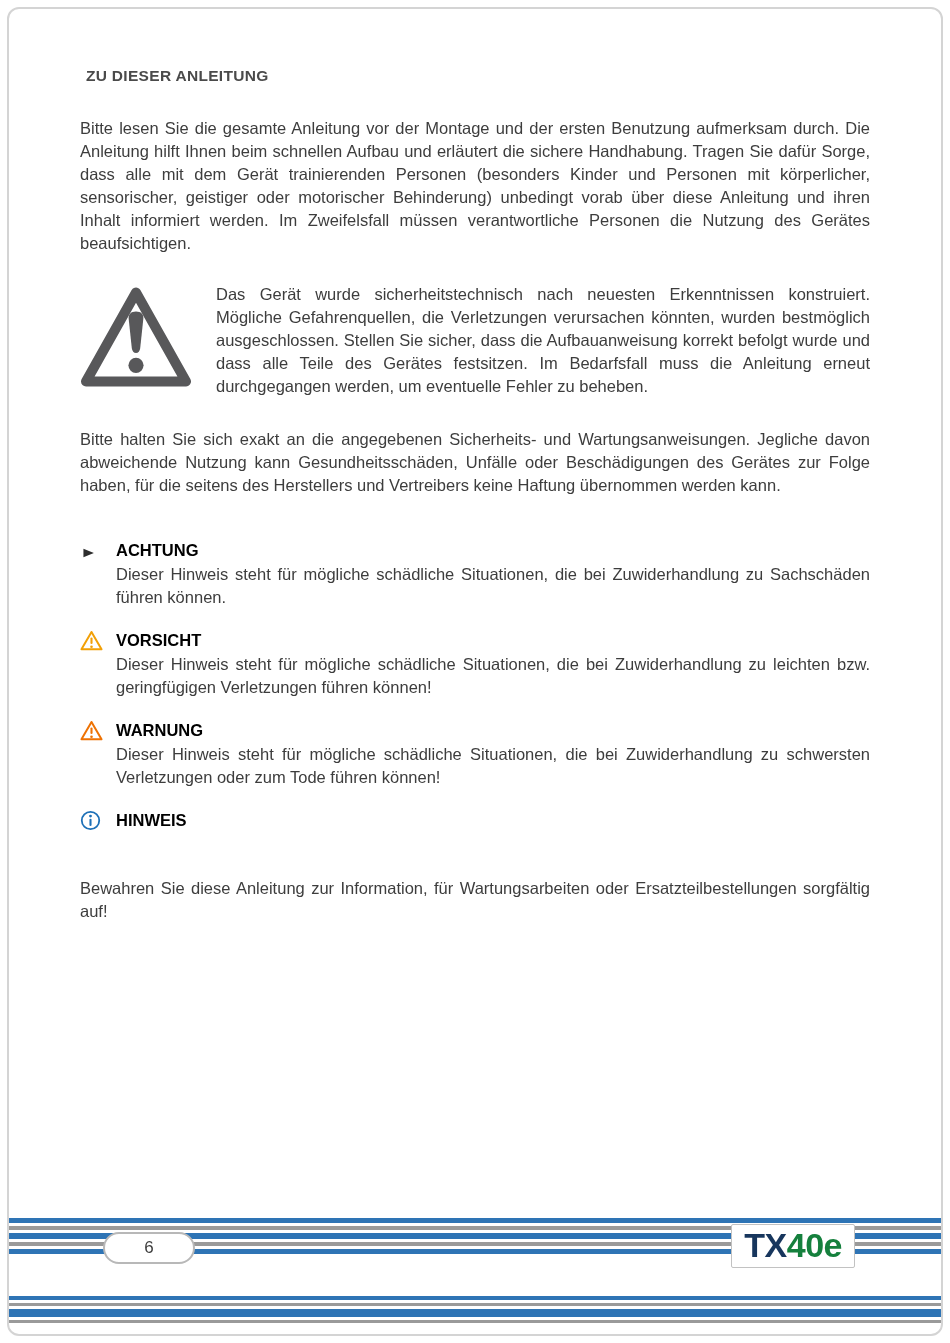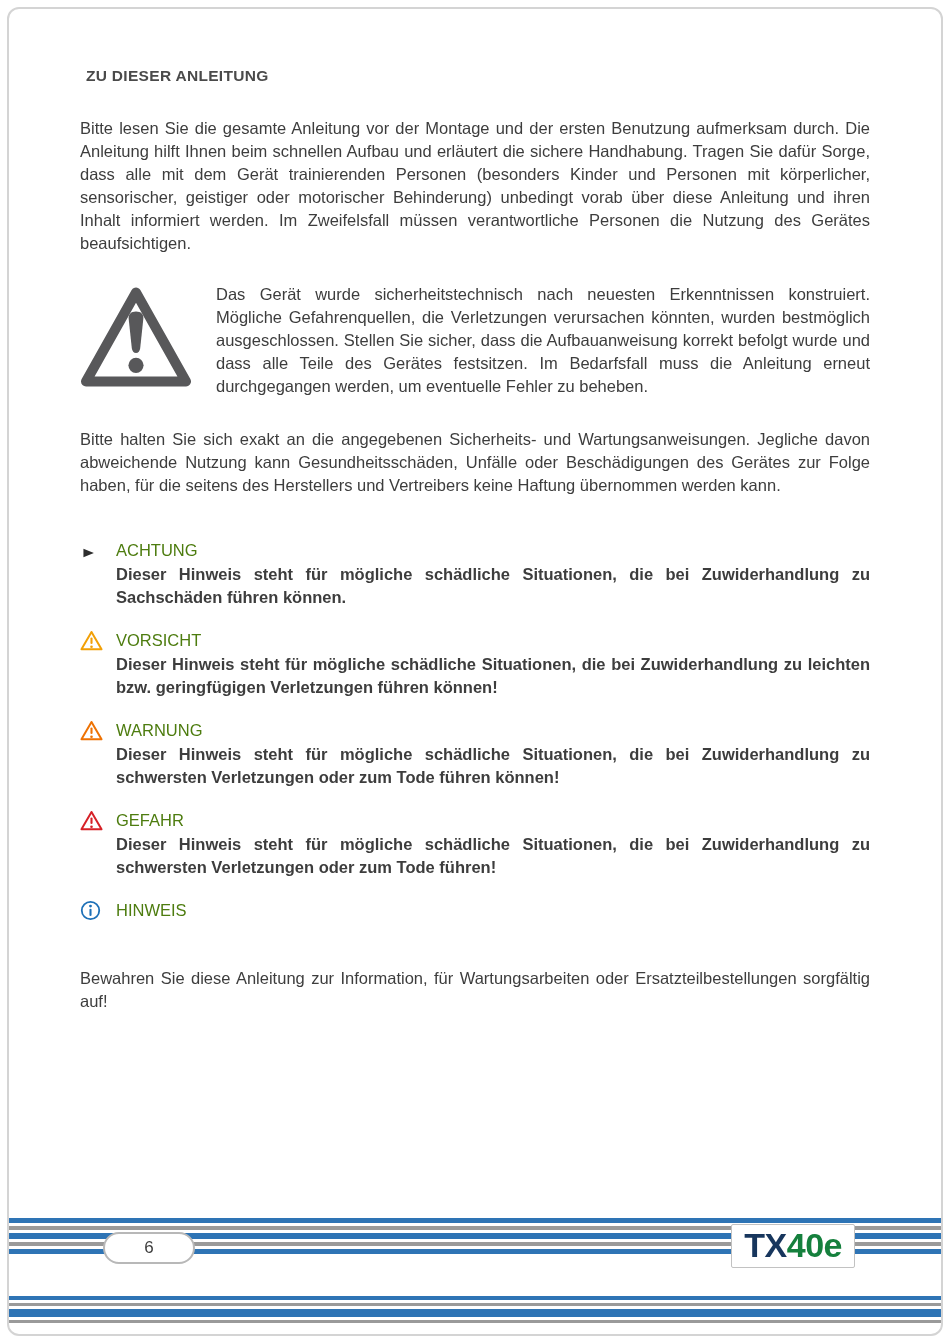--- a/index.html
+++ b/index.html
@@ -52,25 +52,25 @@
     display: flex;
     margin-bottom: 20px;
   }
   .notice-iconbox {
     width: 36px;
     flex: none;
     padding-top: 1px;
   }
   .notice-body { flex: 1; }
   .notice-title {
-    font-weight: normal;
-    color: #4d7c0f;
+    font-weight: bold;
+    color: #000000;
     margin-bottom: 1px;
   }
-  .notice-text { text-align: justify; font-weight: bold; }
+  .notice-text { text-align: justify; }
   .arrow-glyph {
     display: inline-block;
     font-size: 14px;
     color: #2d2d2d;
     transform: scaleX(1.25);
     transform-origin: left center;
     line-height: 23px;
   }
   .icon-vorsicht { color: #f2a007; }
   .icon-warnung  { color: #ee7203; }
@@ -184,33 +184,20 @@
             <rect x="10" y="7.2" width="2" height="6.2" rx="1" fill="currentColor"></rect>
             <circle cx="11" cy="16" r="1.25" fill="currentColor"></circle>
           </svg>
         </div>
         <div class="notice-body">
           <div class="notice-title">WARNUNG</div>
           <div class="notice-text">Dieser Hinweis steht für mögliche schädliche Situationen, die bei Zuwiderhandlung zu schwersten Verletzungen oder zum Tode führen können!</div>
         </div>
       </div>
 
-      <div class="notice">
-        <div class="notice-iconbox icon-gefahr">
-          <svg width="23" height="21" viewBox="0 0 22 20" aria-hidden="true">
-            <path d="M11 1.8 L20.6 18.4 H1.4 Z" fill="none" stroke="currentColor" stroke-width="1.9" stroke-linejoin="round"></path>
-            <rect x="10" y="7.2" width="2" height="6.2" rx="1" fill="currentColor"></rect>
-            <circle cx="11" cy="16" r="1.25" fill="currentColor"></circle>
-          </svg>
-        </div>
-        <div class="notice-body">
-          <div class="notice-title">GEFAHR</div>
-          <div class="notice-text">Dieser Hinweis steht für mögliche schädliche Situationen, die bei Zuwiderhandlung zu schwersten Verletzungen oder zum Tode führen!</div>
-        </div>
-      </div>
 
       <div class="notice">
         <div class="notice-iconbox icon-hinweis">
           <svg width="21" height="21" viewBox="0 0 20 20" aria-hidden="true">
             <circle cx="10" cy="10" r="8.3" fill="none" stroke="currentColor" stroke-width="1.7"></circle>
             <circle cx="10" cy="5.8" r="1.35" fill="currentColor"></circle>
             <rect x="9" y="8.3" width="2" height="7" rx="1" fill="currentColor"></rect>
           </svg>
         </div>
         <div class="notice-body">

